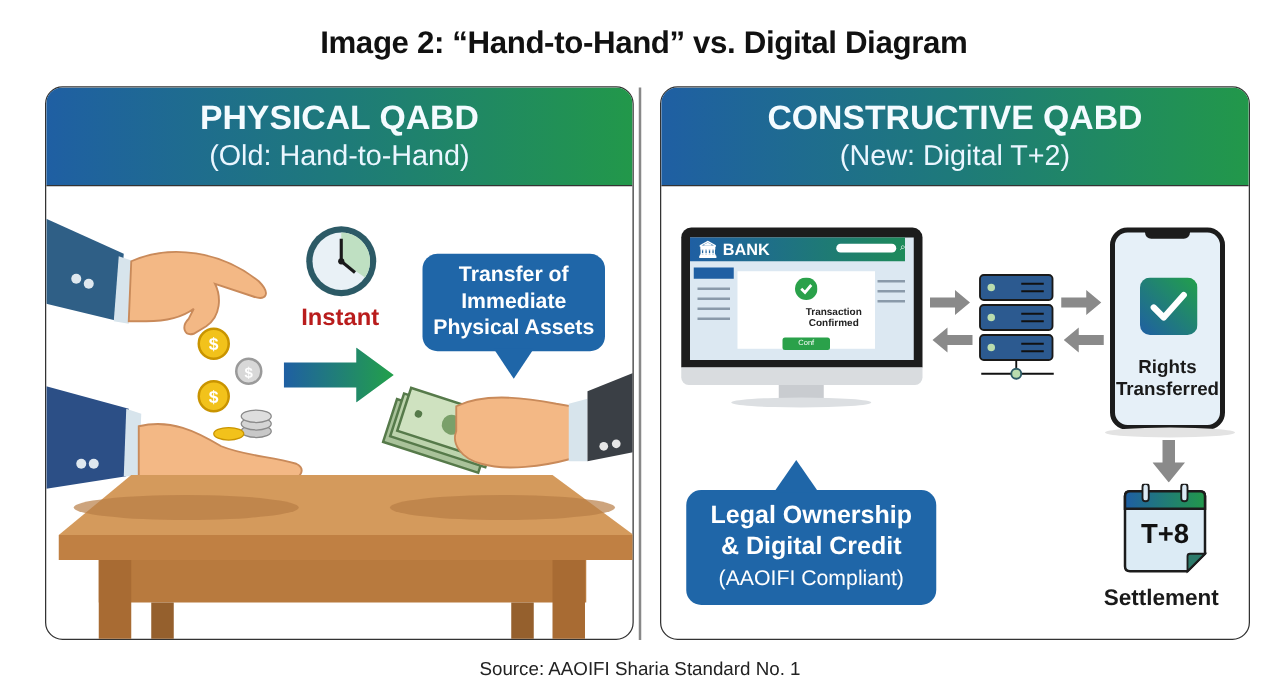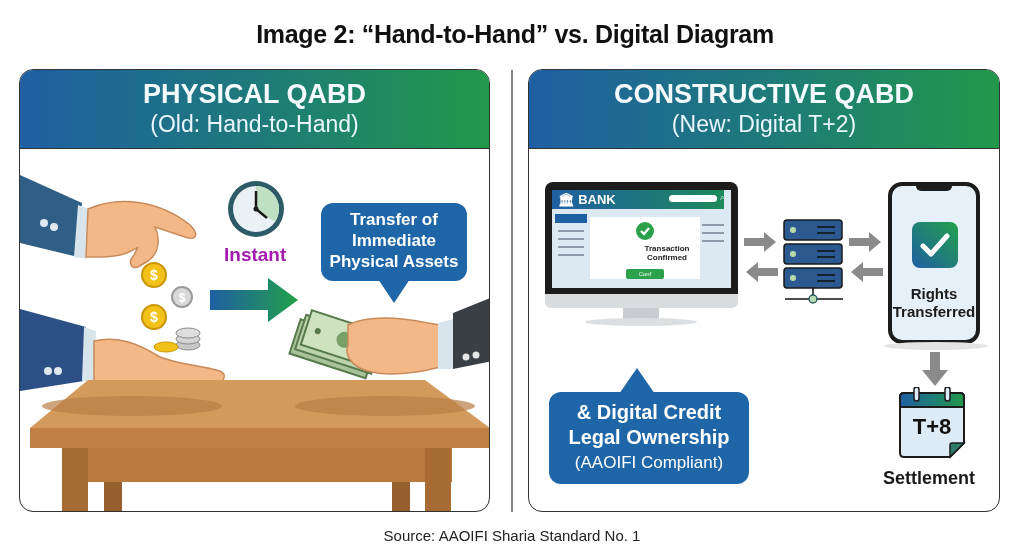--- a/index.html
+++ b/index.html
@@ -2,34 +2,34 @@
 <html><head>
 <meta charset="utf-8">
 <style>
   * { box-sizing: border-box; margin: 0; padding: 0; }
   html, body { width: 1024px; height: 559px; background: #ffffff; overflow: hidden; }
   body { font-family: "Liberation Sans", "DejaVu Sans", sans-serif; color: #1a1a1a; position: relative; }
 
   .title { position: absolute; left: 3px; top: 20px; width: 1024px; text-align: center; font-size: 25px; font-weight: bold; color: #111; letter-spacing: -0.3px; }
 
   .panel { position: absolute; top: 69px; height: 443px; border: 1.5px solid #333; border-radius: 14px; overflow: hidden; background: #fff; }
-  .panel.left { left: 19px; width: 471px; }
+  .panel.left { left: 36px; width: 471px; }
   .panel.right { left: 528px; width: 472px; }
   .panel-header { height: 79px; background: linear-gradient(90deg, #1f5fa3 0%, #1e7a7a 50%, #22984a 100%); text-align: center; color: #fff; padding-top: 9px; border-bottom: 1.5px solid #333; }
   .panel-header .h-main { font-size: 27px; font-weight: bold; line-height: 31px; color: #f4fbff; }
   .panel-header .h-sub { font-size: 23px; line-height: 28px; color: #eaf6ff; }
 
   .divider { position: absolute; left: 511px; top: 70px; width: 1.5px; height: 442px; background: #888; }
 
   .source { position: absolute; left: 0; top: 527px; width: 1024px; text-align: center; font-size: 15px; color: #222; }
 
   .abs { position: absolute; }
 
   
-  .clock-label { font-size: 19px; font-weight: bold; color: #a21caf; }
+  .clock-label { font-size: 19px; font-weight: bold; color: #b91c1c; }
   .bubble { background: #1f66a8; color: #fff; border-radius: 12px; text-align: center; font-weight: bold; }
   .bubble.b1 { left: 301px; top: 133px; width: 146px; height: 78px; font-size: 17px; line-height: 21px; padding-top: 6px; }
   .bubble.b1::after { content: ""; position: absolute; left: 57px; bottom: -22px; border-left: 16px solid transparent; border-right: 16px solid transparent; border-top: 24px solid #1f66a8; }
   .bubble.b2 { left: 20px; top: 322px; width: 200px; height: 92px; font-size: 20px; line-height: 25px; padding-top: 8px; }
   .bubble.b2::before { content: ""; position: absolute; left: 70px; top: -24px; border-left: 18px solid transparent; border-right: 18px solid transparent; border-bottom: 26px solid #1f66a8; }
   .bubble .sub { font-weight: normal; font-size: 17px; }
 
   .rights-label { font-size: 15px; font-weight: bold; color: #1a1a1a; text-align: center; line-height: 18px; }
   .settle-label { font-size: 18px; font-weight: bold; color: #1a1a1a; }
 
@@ -234,19 +234,19 @@
     <path d="M4 10 Q4 6 8 6 L64 6 Q68 6 68 10 L68 56 L54 70 L8 70 Q4 70 4 66 Z" fill="#dcebf5" stroke="#1c1c1c" stroke-width="2"></path>
     <path d="M4 10 Q4 6 8 6 L64 6 Q68 6 68 10 L68 20 L4 20 Z" fill="url(#calg)" stroke="#1c1c1c" stroke-width="2"></path>
     <rect x="18" y="0" width="5" height="14" rx="2.5" fill="#dcebf5" stroke="#1c1c1c" stroke-width="1.5"></rect>
     <rect x="49" y="0" width="5" height="14" rx="2.5" fill="#dcebf5" stroke="#1c1c1c" stroke-width="1.5"></rect>
     <path d="M54 70 L54 58 Q54 56 56 56 L68 56 Z" fill="#2c7a6a" stroke="#1c1c1c" stroke-width="1.5"></path>
   </svg>
   <div class="abs t2" style="left:367px;top:344px;width:72px;text-align:center">T+8</div>
   <div class="abs settle-label" style="left:354px;top:398px">Settlement</div>
 
   <div class="abs bubble b2">
+    <div>Legal Ownership</div>
     <div>&amp; Digital Credit</div>
-    <div>Legal Ownership</div>
     <div class="sub">(AAOIFI Compliant)</div>
   </div>
 </div>
 
 <div class="source">Source: AAOIFI Sharia Standard No. 1</div>
 
 </body></html>

